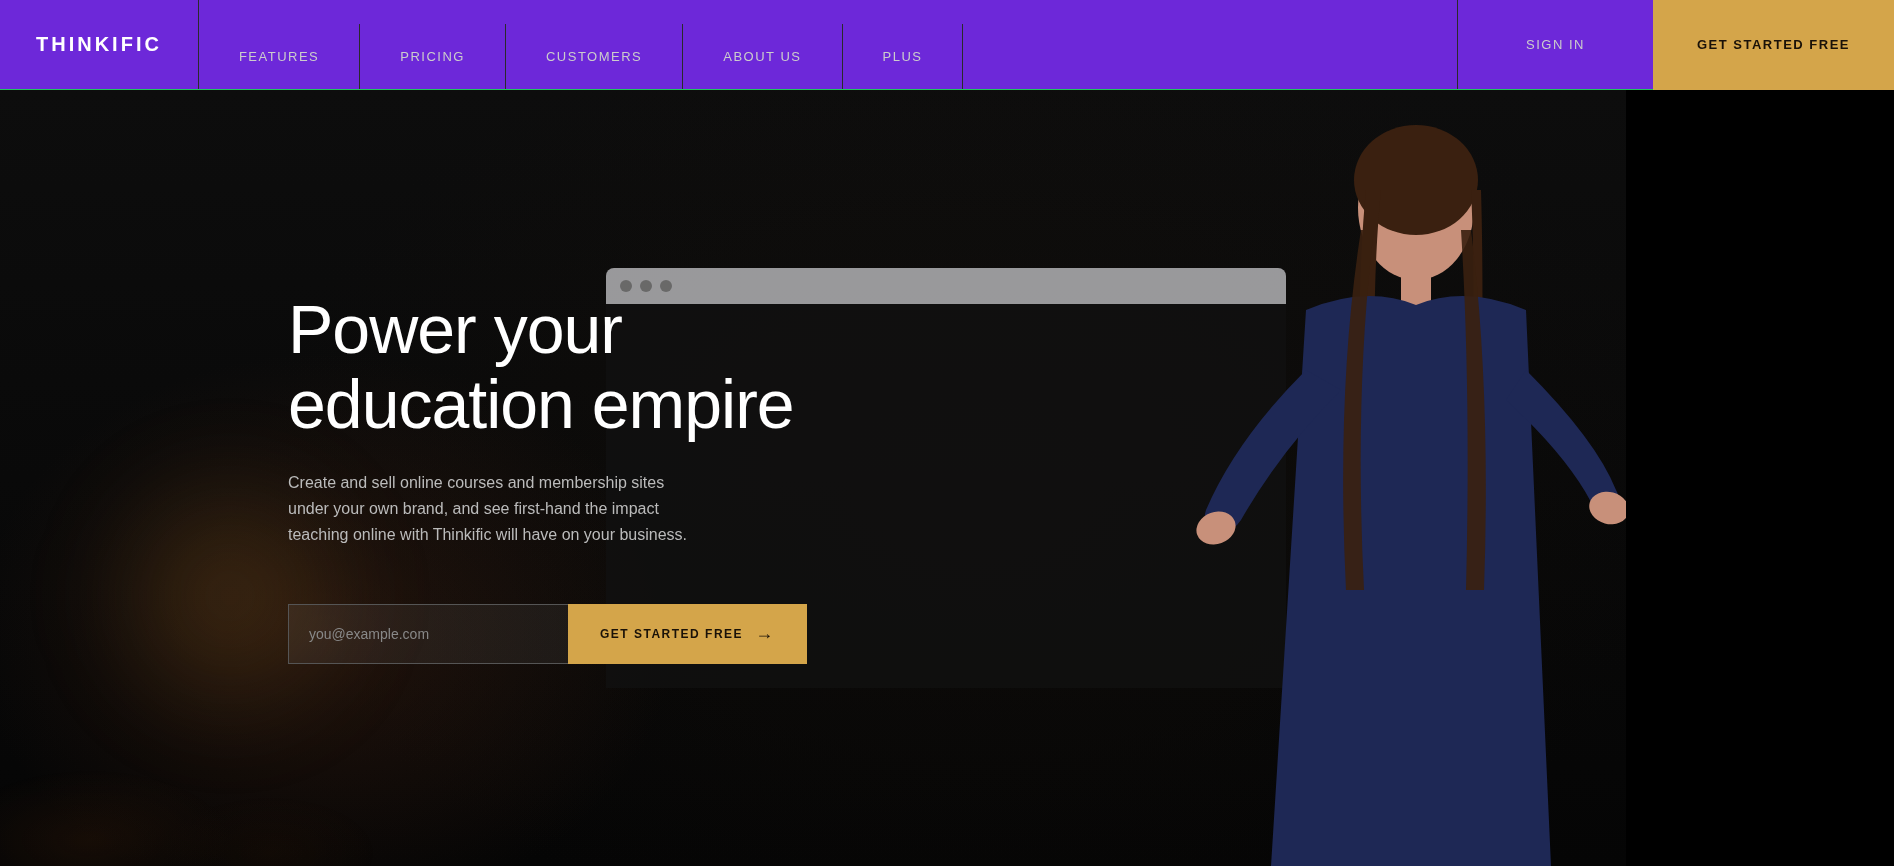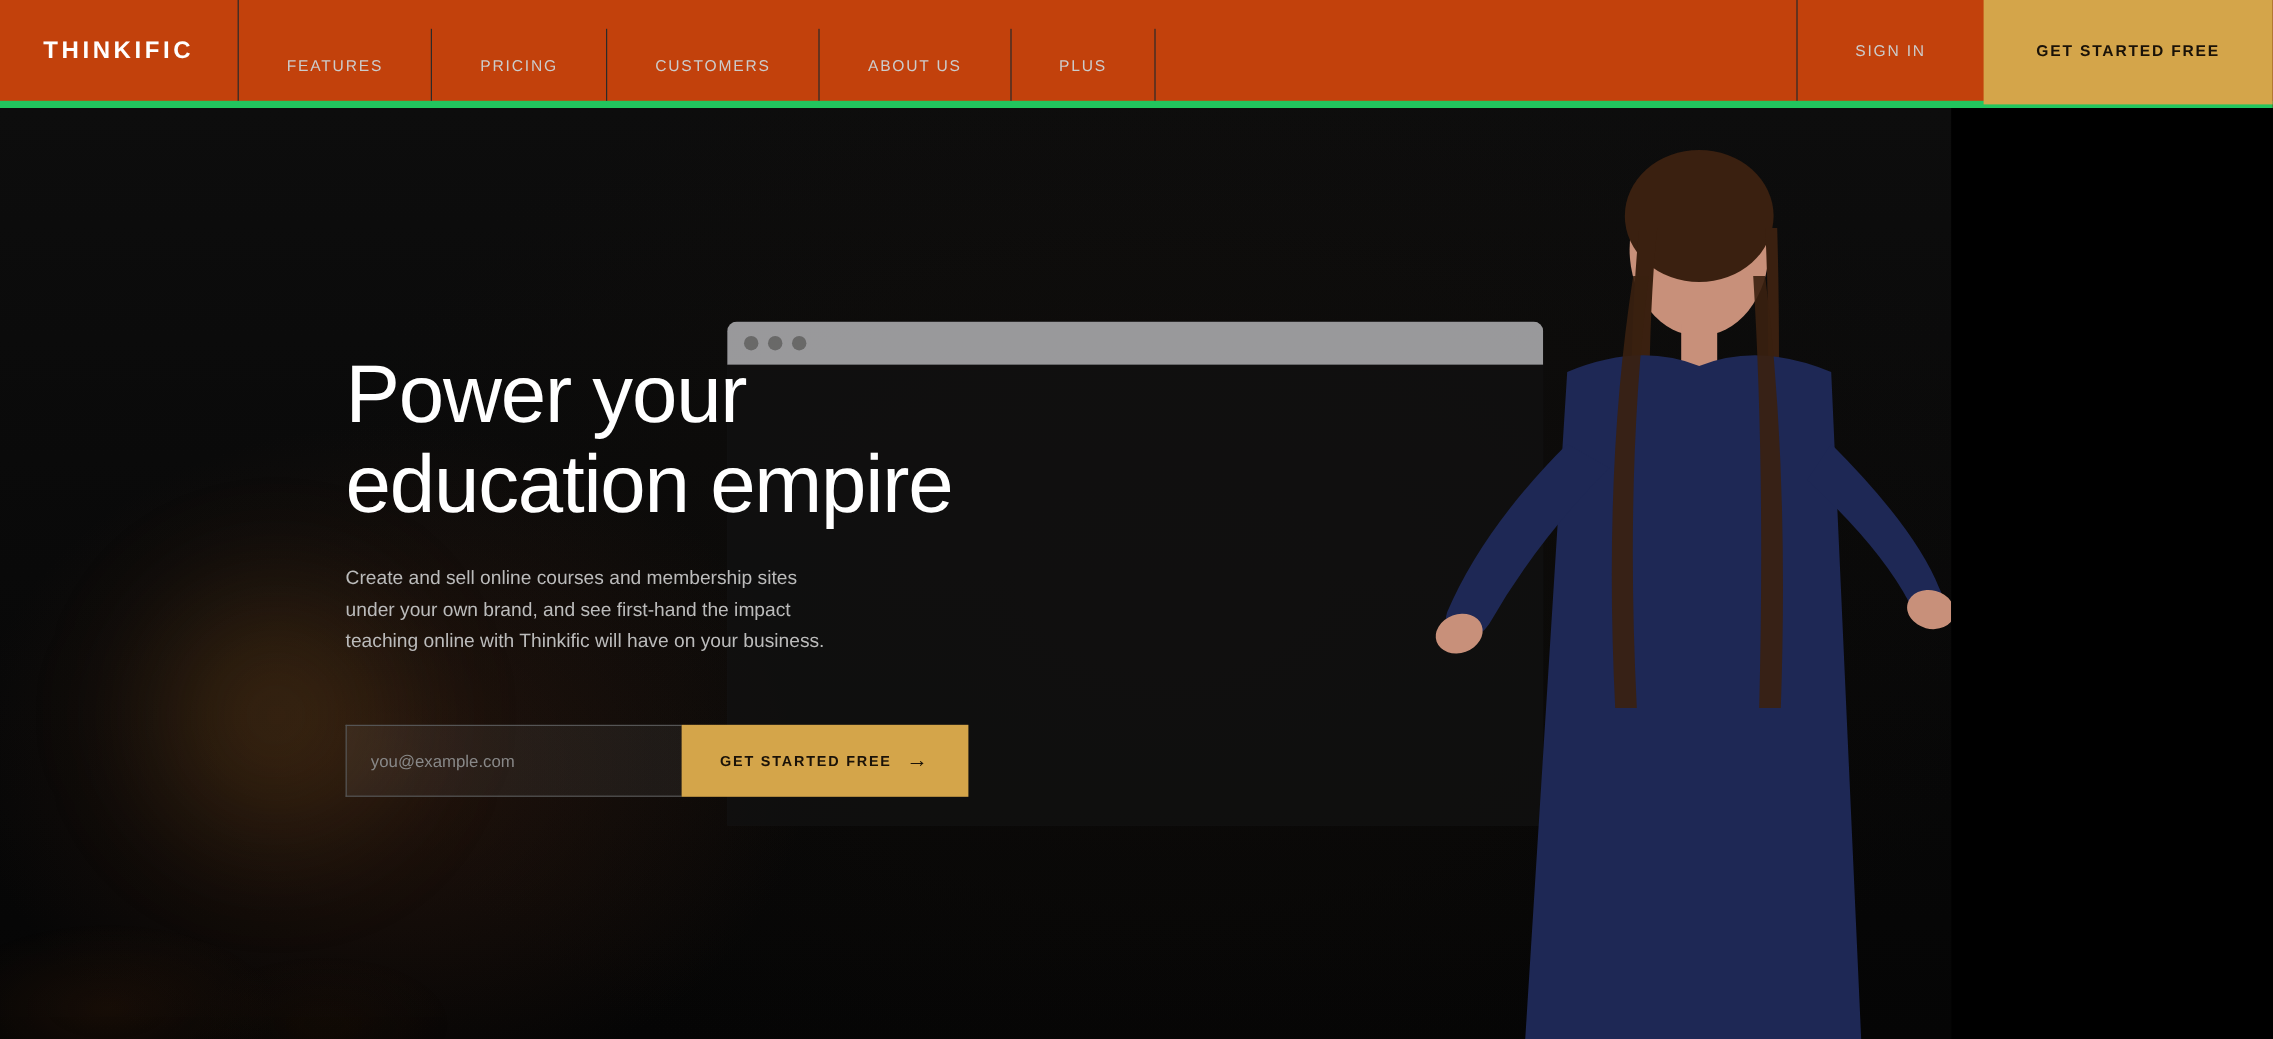--- a/index.html
+++ b/index.html
@@ -10,23 +10,23 @@
       color: #fff;
       width: 1894px;
       min-height: 866px;
       overflow-x: hidden;
     }
 
     
     nav {
       display: flex;
       align-items: stretch;
-      background: #c2410c;
+      background: #6d28d9;
       height: 90px;
-      border-bottom: 6px solid #22c55e;
+      border-bottom: 1px solid #22c55e;
       position: relative;
       z-index: 10;
     }
 
     .nav-logo {
       display: flex;
       align-items: center;
       padding: 0 36px;
       border-right: 1px solid #2a2a2a;
       min-width: 168px;
@@ -64,21 +64,21 @@
 
     .nav-right {
       display: flex;
       align-items: center;
       margin-left: auto;
     }
 
     .nav-signin {
       display: flex;
       align-items: center;
-      padding: 0 48px;
+      padding: 0 68px;
       font-size: 13px;
       font-weight: 500;
       letter-spacing: 1.5px;
       text-transform: uppercase;
       color: #ccc;
       cursor: pointer;
       height: 100%;
       border-left: 1px solid #2a2a2a;
     }
 

